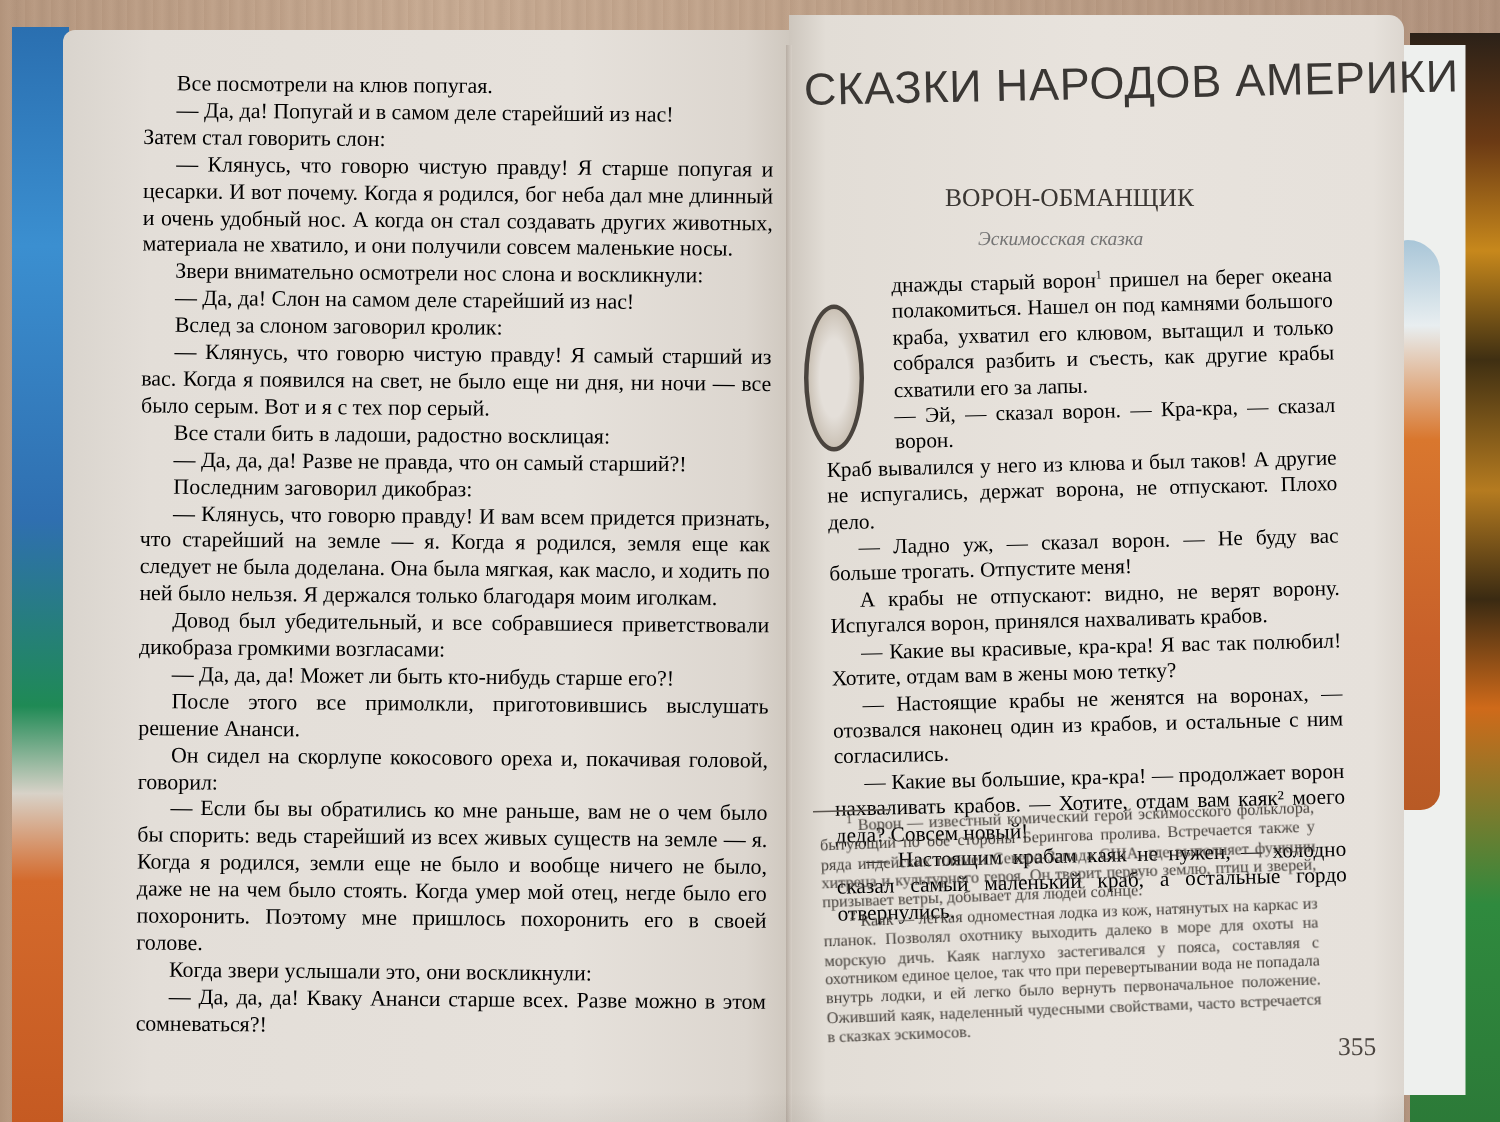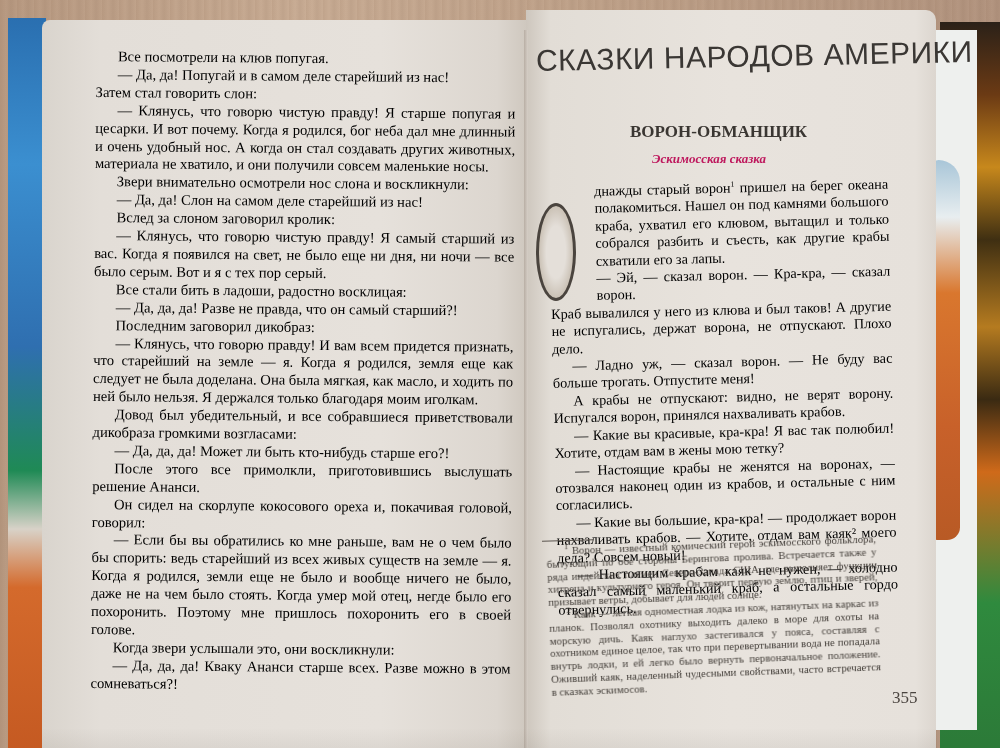--- a/index.html
+++ b/index.html
@@ -60,25 +60,25 @@
   .text-left p.noindent { text-indent: 0; }
   .series-title {
     position: absolute; left: 536px; top: 44px; width: 360px;
     font-family: "Liberation Sans", "DejaVu Sans", sans-serif;
     font-size: 30px; letter-spacing: 0.5px; color: #3a3734;
     transform: rotate(-1.2deg); white-space: nowrap;
     transform-origin: left center;
   }
   .tale-title {
     position: absolute; left: 630px; top: 122px; width: 160px;
-    font-size: 17px; font-weight: bold; color: #3a3632; white-space: nowrap;
+    font-size: 17px; font-weight: normal; color: #3a3632; white-space: nowrap;
   }
   .tale-subtitle {
     position: absolute; left: 652px; top: 151px; width: 140px;
-    font-size: 13px; font-style: italic; font-weight: bold; color: #be185d; white-space: nowrap;
+    font-size: 13px; font-style: italic; font-weight: normal; color: #737373; white-space: nowrap;
   }
   .dropcap {
     position: absolute; left: 536px; top: 203px; width: 34px; height: 92px;
     border: 3px solid #4a443e; border-radius: 50%;
     background: radial-gradient(ellipse at center, #e4dfd9 40%, #cbc2b6 70%, #8a8176 100%);
   }
   .dropcap-glyph {
     position: absolute; left: 0; top: 20px; width: 34px; text-align: center;
     font-size: 0; color: transparent;
   }

